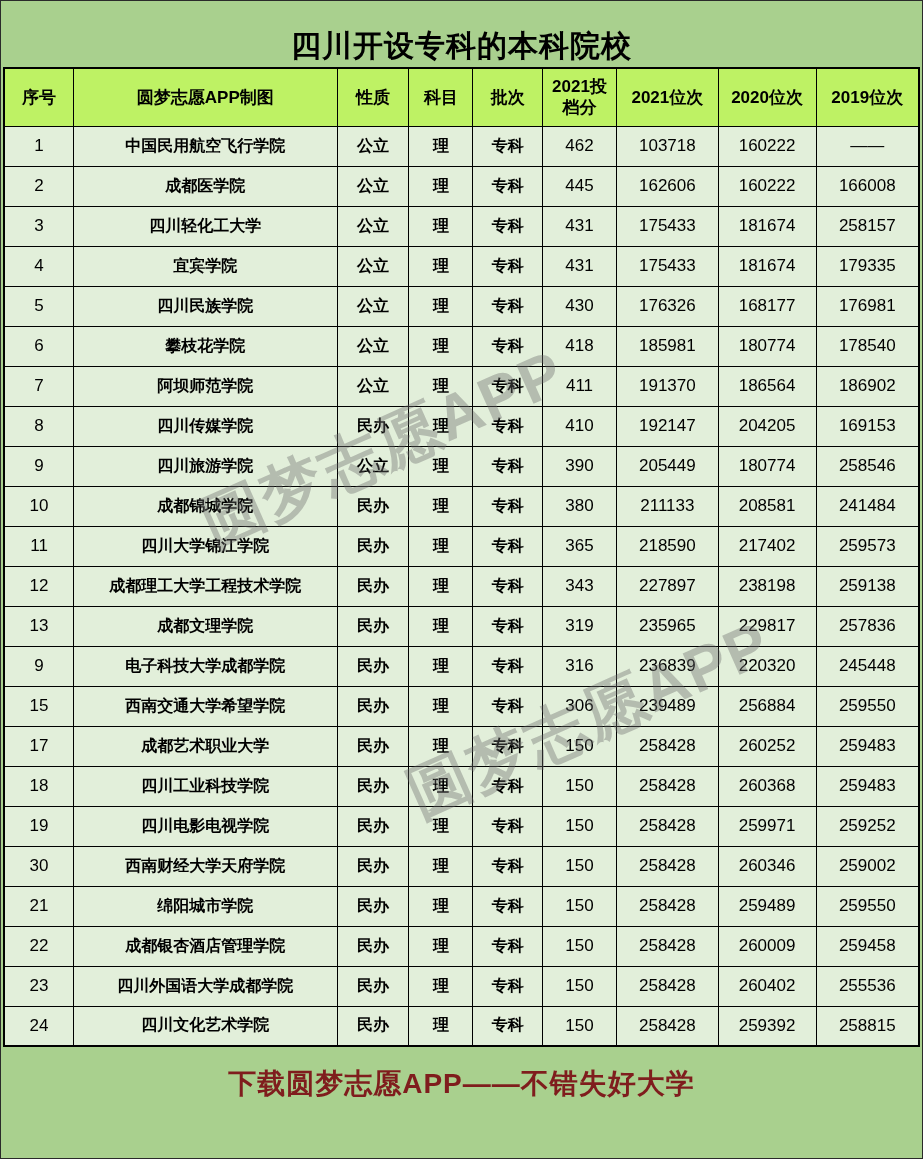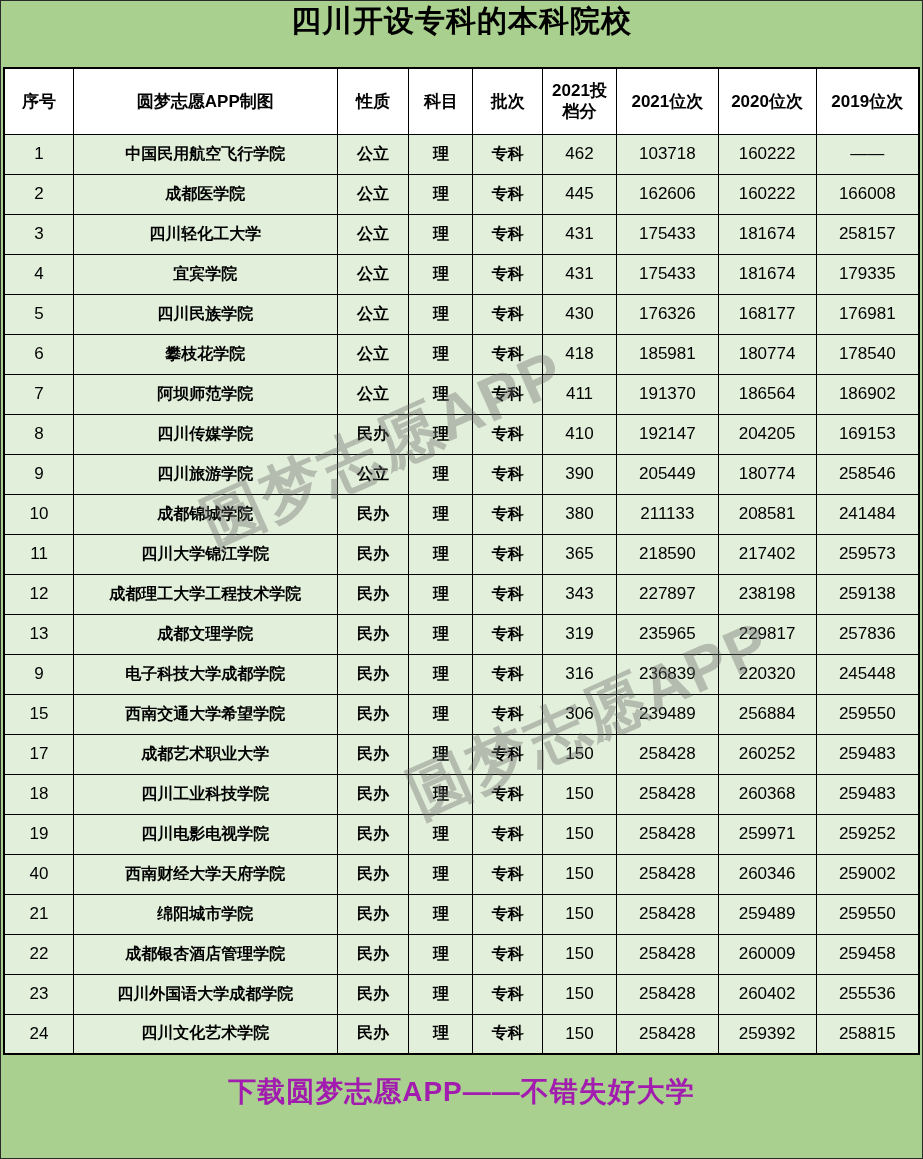--- a/index.html
+++ b/index.html
@@ -12,42 +12,42 @@
     height: 1159px;
     margin: 0 auto;
     background: #a9d08e;
     border: 1px solid #2a2a2a;
     overflow: hidden;
   }
 
   .title-bar {
     height: 66px;
     display: flex;
-    align-items: flex-start;
+    align-items: flex-end;
     justify-content: center;
   }
   .title-bar h1 {
     font-size: 30px;
     font-weight: 700;
     color: #000;
     letter-spacing: 1px;
   }
 
   table.main {
     width: 917px;
     margin: 0 auto;
     border-collapse: collapse;
     table-layout: fixed;
   }
   table.main, table.main th, table.main td {
     border: 1.5px solid #000;
   }
   table.main { border-width: 2px; }
 
-  thead tr { height: 66px; background: #ffffff; }
+  thead tr { height: 58px; background: #bef264; }
   thead th {
     font-size: 17px;
     font-weight: 700;
     color: #000;
     text-align: center;
     vertical-align: middle;
     padding: 0 2px;
     line-height: 1.25;
   }
 
@@ -65,21 +65,21 @@
 
   .footer-bar {
     height: 73px;
     display: flex;
     align-items: center;
     justify-content: center;
   }
   .footer-bar .footer-text {
     font-size: 28px;
     font-weight: 700;
-    color: #a21caf;
+    color: #7f1d1d;
     letter-spacing: 1px;
   }
 
   .watermark {
     position: absolute;
     width: 440px;
     height: 80px;
     line-height: 80px;
     text-align: center;
     font-size: 62px;
@@ -321,21 +321,21 @@
           <td class="cjk">四川电影电视学院</td>
           <td class="cjk">民办</td>
           <td class="cjk">理</td>
           <td class="cjk">专科</td>
           <td class="num">150</td>
           <td class="num">258428</td>
           <td class="num">259971</td>
           <td class="num">259252</td>
         </tr>
         <tr>
-          <td class="num">40</td>
+          <td class="num">30</td>
           <td class="cjk">西南财经大学天府学院</td>
           <td class="cjk">民办</td>
           <td class="cjk">理</td>
           <td class="cjk">专科</td>
           <td class="num">150</td>
           <td class="num">258428</td>
           <td class="num">260346</td>
           <td class="num">259002</td>
         </tr>
         <tr>

